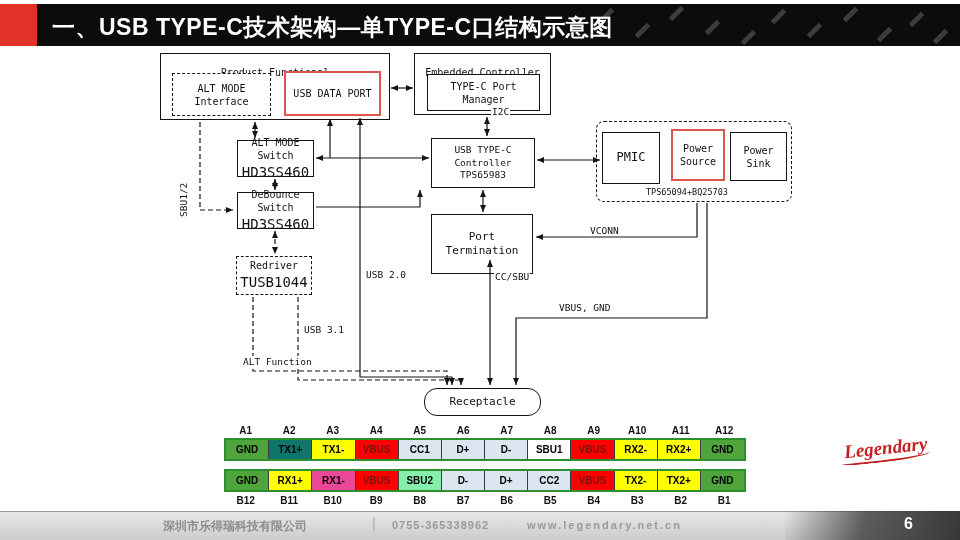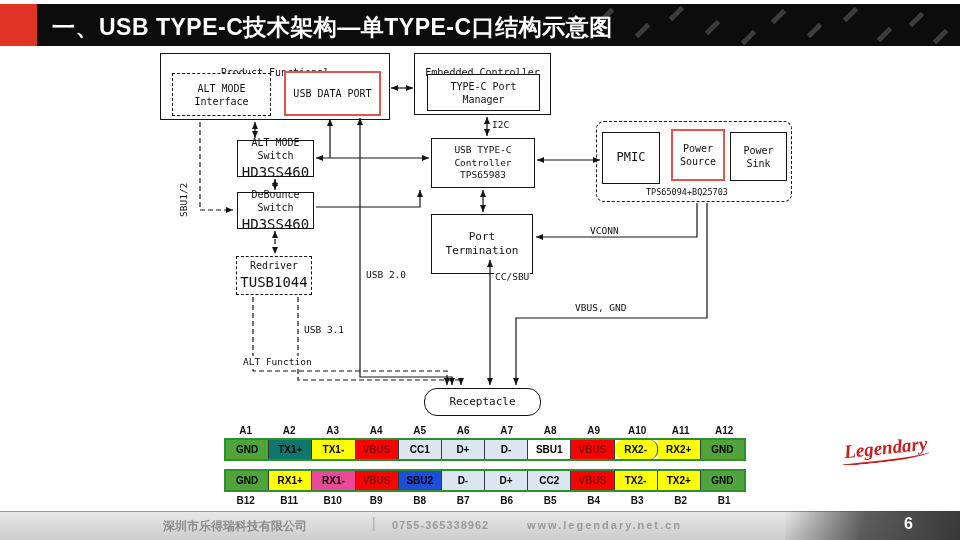--- a/index.html
+++ b/index.html
@@ -149,28 +149,28 @@
   <path class="wire" d="M697,203 V237 H536" marker-end="url(#ah)"></path>
   <path class="wire" d="M707,203 V318 H516 V385" marker-end="url(#ah)"></path>
   <path class="wire" d="M490,260 V385" marker-start="url(#ahr)" marker-end="url(#ah)"></path>
   <path class="wire" d="M360,118 V377 H452 V385" marker-start="url(#ahr)" marker-end="url(#ah)"></path>
   <path class="wire wdash" d="M200,122 V210 H233" marker-end="url(#ah)"></path>
   <path class="wire wdash" d="M275,231 V254" marker-start="url(#ahr)" marker-end="url(#ah)"></path>
   <path class="wire wdash" d="M253,297 V371 H447 V385" marker-end="url(#ah)"></path>
   <path class="wire wdash" d="M298,297 V380 H461 V385" marker-end="url(#ah)"></path>
 </svg>
 
-<div class="elabel" style="left:491px;top:119px">I2C</div>
+<div class="elabel" style="left:491px;top:106px">I2C</div>
 <div class="elabel vlabel" style="left:178px;top:218px">SBU1/2</div>
 <div class="elabel" style="left:365px;top:269px">USB 2.0</div>
 <div class="elabel" style="left:303px;top:324px">USB 3.1</div>
 <div class="elabel" style="left:242px;top:356px">ALT Function</div>
 <div class="elabel" style="left:494px;top:271px">CC/SBU</div>
 <div class="elabel" style="left:589px;top:225px">VCONN</div>
-<div class="elabel" style="left:574px;top:302px">VBUS, GND</div>
+<div class="elabel" style="left:558px;top:302px">VBUS, GND</div>
 
 <div class="numrow" id="row-a-nums" style="top:424px">
     <div class="pin-num">A1</div>
     <div class="pin-num">A2</div>
     <div class="pin-num">A3</div>
     <div class="pin-num">A4</div>
     <div class="pin-num">A5</div>
     <div class="pin-num">A6</div>
     <div class="pin-num">A7</div>
     <div class="pin-num">A8</div>
@@ -182,30 +182,30 @@
 <div class="pinrow" id="row-a-pins" style="top:438px">
     <div class="pin-cell" style="background: rgb(79, 165, 60); color: rgb(0, 0, 0);">GND</div>
     <div class="pin-cell" style="background: #0f766e; color: rgb(0, 0, 0);">TX1+</div>
     <div class="pin-cell" style="background: rgb(255, 255, 0); color: rgb(0, 0, 0);">TX1-</div>
     <div class="pin-cell" style="background: rgb(255, 0, 0); color: rgb(127, 15, 15);">VBUS</div>
     <div class="pin-cell" style="background: rgb(220, 230, 241); color: rgb(0, 0, 0);">CC1</div>
     <div class="pin-cell" style="background: rgb(220, 230, 241); color: rgb(0, 0, 0);">D+</div>
     <div class="pin-cell" style="background: rgb(220, 230, 241); color: rgb(0, 0, 0);">D-</div>
     <div class="pin-cell" style="background: rgb(255, 255, 255); color: rgb(0, 0, 0);">SBU1</div>
     <div class="pin-cell" style="background: rgb(255, 0, 0); color: rgb(127, 15, 15);">VBUS</div>
-    <div class="pin-cell" style="background: rgb(255, 255, 0); color: rgb(0, 0, 0); border-radius: 8px;">RX2-</div>
+    <div class="pin-cell" style="background: rgb(255, 255, 0); color: rgb(0, 0, 0);">RX2-</div>
     <div class="pin-cell" style="background: rgb(255, 255, 0); color: rgb(0, 0, 0);">RX2+</div>
     <div class="pin-cell" style="background: rgb(79, 165, 60); color: rgb(0, 0, 0);">GND</div>
   </div>
 <div class="pinrow" id="row-b-pins" style="top:469px">
     <div class="pin-cell" style="background: rgb(79, 165, 60); color: rgb(0, 0, 0);">GND</div>
     <div class="pin-cell" style="background: rgb(255, 255, 0); color: rgb(0, 0, 0);">RX1+</div>
     <div class="pin-cell" style="background: #ec4899; color: rgb(0, 0, 0);">RX1-</div>
     <div class="pin-cell" style="background: rgb(255, 0, 0); color: rgb(127, 15, 15);">VBUS</div>
-    <div class="pin-cell" style="background: #1d4ed8; color: rgb(0, 0, 0);">SBU2</div>
+    <div class="pin-cell" style="background: #86efac; color: rgb(0, 0, 0);">SBU2</div>
     <div class="pin-cell" style="background: rgb(220, 230, 241); color: rgb(0, 0, 0);">D-</div>
     <div class="pin-cell" style="background: rgb(220, 230, 241); color: rgb(0, 0, 0);">D+</div>
     <div class="pin-cell" style="background: rgb(220, 230, 241); color: rgb(0, 0, 0);">CC2</div>
     <div class="pin-cell" style="background: rgb(255, 0, 0); color: rgb(127, 15, 15);">VBUS</div>
     <div class="pin-cell" style="background: rgb(255, 255, 0); color: rgb(0, 0, 0);">TX2-</div>
     <div class="pin-cell" style="background: rgb(255, 255, 0); color: rgb(0, 0, 0);">TX2+</div>
     <div class="pin-cell" style="background: rgb(79, 165, 60); color: rgb(0, 0, 0);">GND</div>
   </div>
 <div class="numrow" id="row-b-nums" style="top:494px">
     <div class="pin-num">B12</div>

